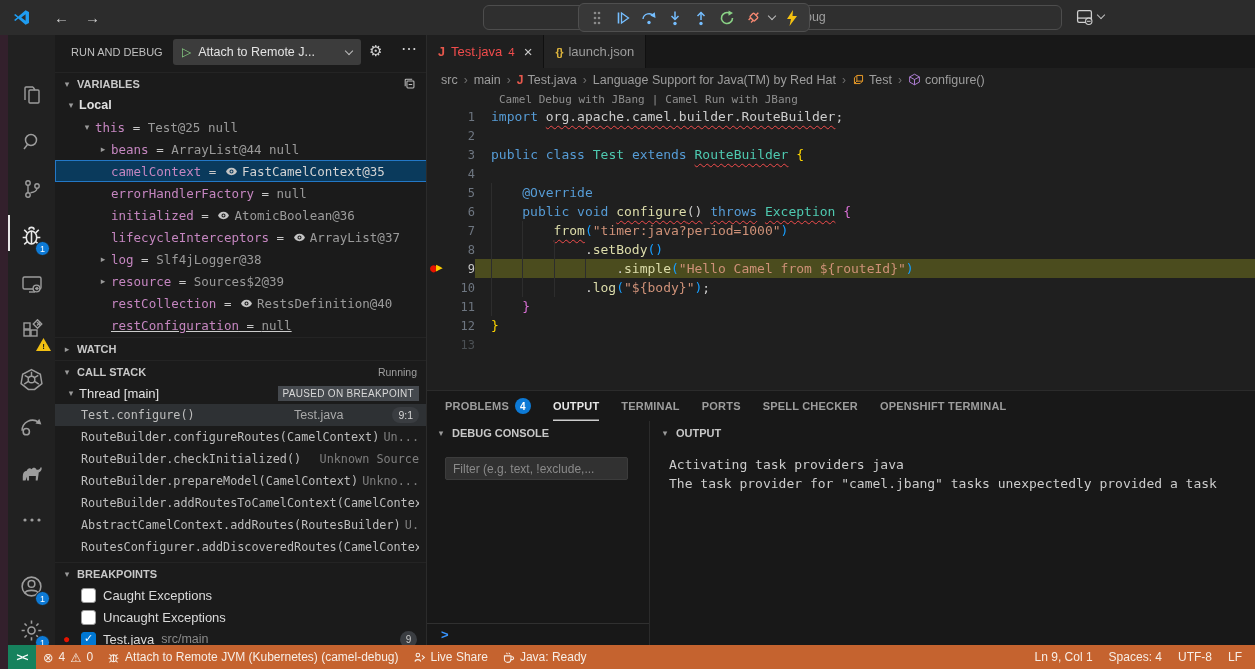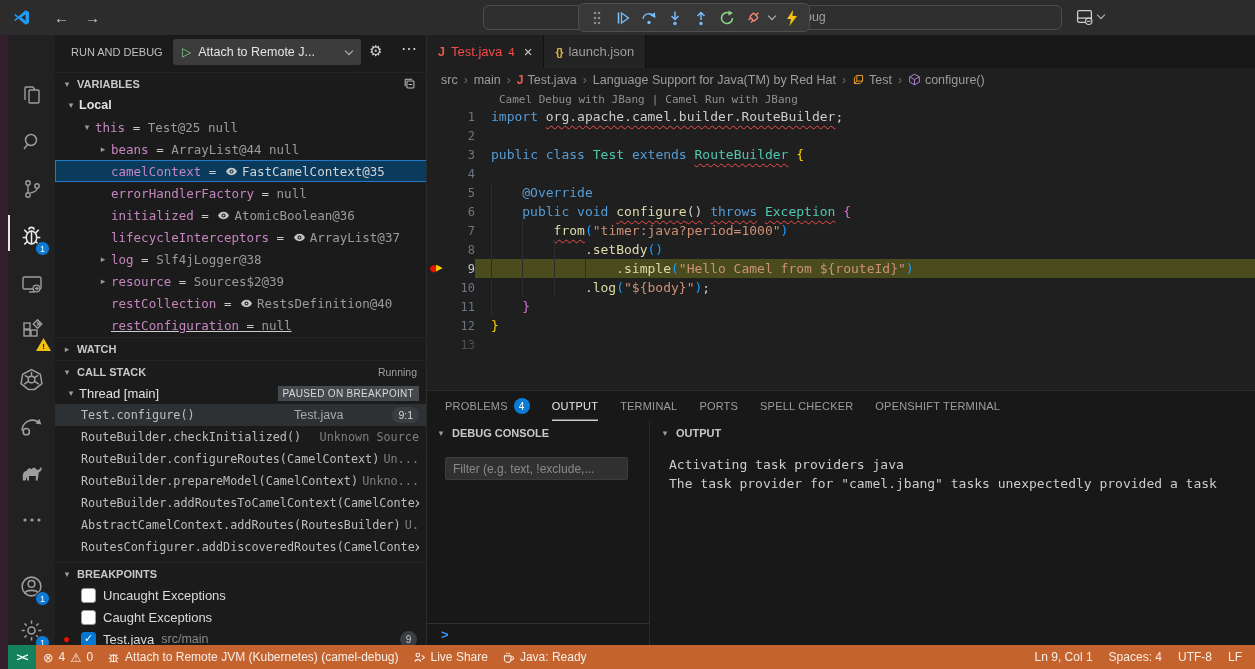--- a/index.html
+++ b/index.html
@@ -106,21 +106,21 @@
   .t{white-space:pre;font-size:13px;color:#cccccc;}
   .kw{color:#569cd6;} .cls{color:#4ec9b0;} .fn{color:#dcdcaa;} .str{color:#ce9178;}
   .b1{color:#ffd700;} .b2{color:#da70d6;} .b3{color:#179fff;} .pl{color:#cccccc;}
   .sq{text-decoration:underline wavy #f14c4c 1px;text-underline-offset:3.5px;}
   .ind{display:inline-block;width:4ch;box-shadow:inset 1px 0 0 #2d2d2d;height:19px;}
   .bp-red{position:absolute;left:3px;top:2px;color:#e51400;font-size:12px;}
   .bp-arrow{position:absolute;left:9px;top:2px;color:#ffcc00;font-size:11px;}
 
   
   #panel{position:absolute;left:427px;top:390px;width:828px;height:255px;background:#181818;border-top:1px solid #2b2b2b;}
-  #panel-tabs{height:30px;display:flex;align-items:center;padding-left:18px;gap:22px;}
+  #panel-tabs{height:30px;display:flex;align-items:center;padding-left:18px;gap:22px;font-weight:bold;}
   .ptab{font-size:11px;color:#9d9d9d;display:flex;gap:6px;align-items:center;height:30px;letter-spacing:.2px;}
   .ptab.active{color:#e7e7e7;box-shadow:inset 0 -1.5px 0 #cccccc;}
   .ptab-badge{background:#0d7ad6;color:#fff;border-radius:50%;min-width:16px;height:16px;font-size:10px;display:flex;align-items:center;justify-content:center;}
   #dc-pane{position:absolute;left:0;top:30px;width:223px;bottom:0;border-right:1px solid #2b2b2b;}
   .panel-pane-head{height:24px;display:flex;align-items:center;gap:5px;padding-left:8px;font-size:11px;font-weight:bold;color:#c8c8c8;}
   #dc-filter{position:absolute;left:18px;top:36px;width:183px;height:23px;background:#313131;border:1px solid #3c3c3c;color:#b5b5b5;font-size:12px;padding:0 7px;border-radius:2px;font-family:"Liberation Sans",sans-serif;}
   #dc-filter::placeholder{color:#8a8a8a;}
   #dc-prompt{position:absolute;left:0;right:0;bottom:0;height:22px;border-top:1px solid #303030;display:flex;align-items:center;padding-left:14px;color:#3794ff;font-weight:bold;font-size:13px;}
   #out-pane{position:absolute;left:224px;top:30px;right:0;bottom:0;}
   #output-lines{padding:10px 0 0 18px;font-family:"DejaVu Sans Mono",monospace;font-size:13px;color:#cccccc;line-height:19px;white-space:nowrap;overflow:hidden;}
@@ -447,29 +447,29 @@
         </span>
       </div>
       <div class="stack-row sel">
         <span class="slabel">Test.configure()</span>
         <span class="sright">
           <span class="sfile sans">Test.java</span>
           <span class="pill">9:1</span>
         </span>
       </div>
       <div class="stack-row">
+        <span class="slabel">RouteBuilder.configureRoutes(CamelContext)</span>
+        <span class="sright">
+          <span class="sfile">Un...</span>
+        </span>
+      </div>
+      <div class="stack-row">
         <span class="slabel">RouteBuilder.checkInitialized()</span>
         <span class="sright">
           <span class="sfile">Unknown Source</span>
-        </span>
-      </div>
-      <div class="stack-row">
-        <span class="slabel">RouteBuilder.configureRoutes(CamelContext)</span>
-        <span class="sright">
-          <span class="sfile">Un...</span>
         </span>
       </div>
       <div class="stack-row">
         <span class="slabel">RouteBuilder.prepareModel(CamelContext)</span>
         <span class="sright">
           <span class="sfile">Unkno...</span>
         </span>
       </div>
       <div class="stack-row">
         <span class="slabel">RouteBuilder.addRoutesToCamelContext(CamelContext)</span>
@@ -488,26 +488,26 @@
     </div>
 
   <div class="pane-head" id="breakpoints-head">
     <span class="tw-h">▾</span>
     <span>BREAKPOINTS</span>
   </div>
   <div id="bp-rows">
       <div class="bp-row">
         <span class="bp-dot-sm"></span>
         <span class="checkbox empty"></span>
-        <span class="bp-label">Uncaught Exceptions</span>
+        <span class="bp-label">Caught Exceptions</span>
       </div>
       <div class="bp-row">
         <span class="bp-dot-sm"></span>
         <span class="checkbox empty"></span>
-        <span class="bp-label">Caught Exceptions</span>
+        <span class="bp-label">Uncaught Exceptions</span>
       </div>
       <div class="bp-row">
         <span class="bp-dot-sm">●</span>
         <span class="checkbox checked"></span>
         <span class="bp-label">Test.java</span>
         <span class="bp-detail">src/main</span>
         <span class="bp-badge">9</span>
       </div>
     </div>
 </div>

